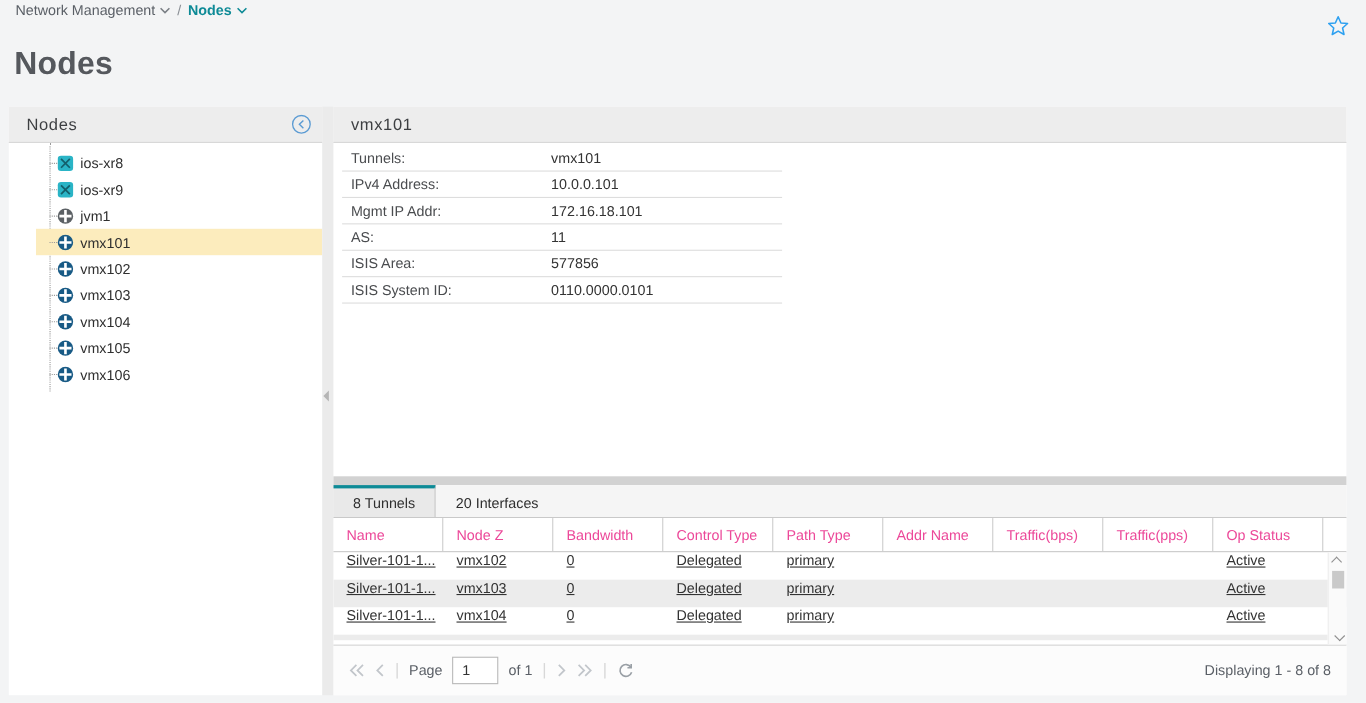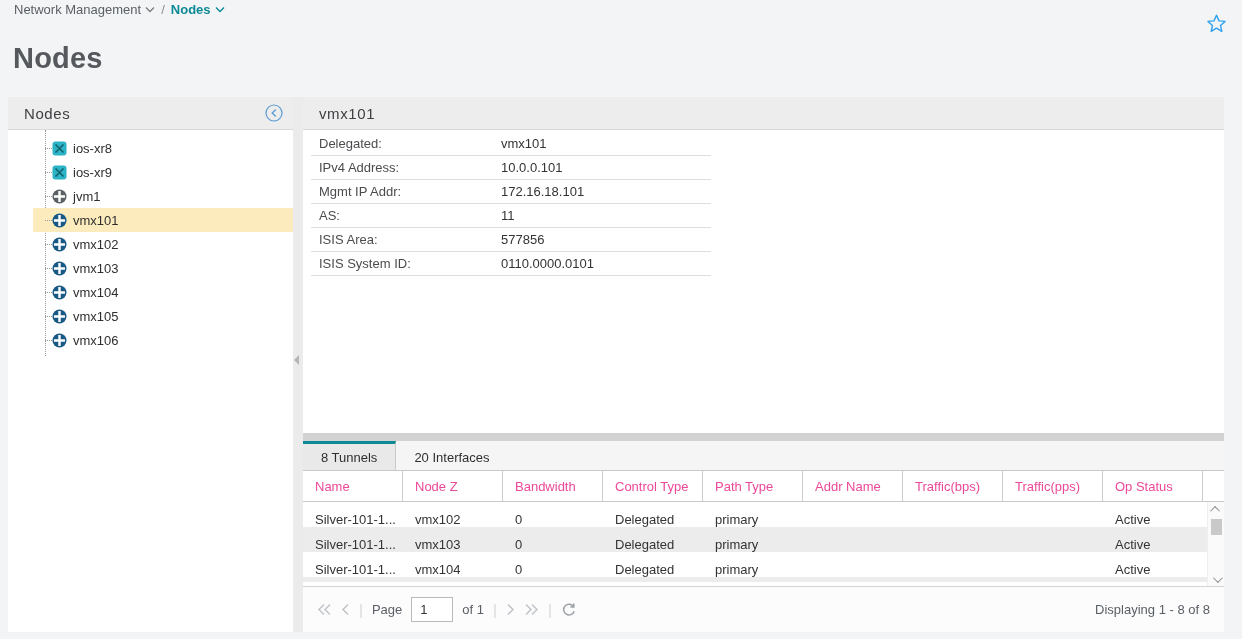--- a/index.html
+++ b/index.html
@@ -47,21 +47,21 @@
   
   .tabstrip { height:30px; background:#f5f5f5; border-bottom:1px solid #c9c9c9; display:flex; flex:0 0 auto; }
   .tab { font-size:13px; color:#2f2f2f; padding:0 18px; display:flex; align-items:center; cursor:pointer; }
   .tab.active { background:#e9e9e9; border-top:3px solid #0d8a96; border-right:1px solid #c9c9c9; }
   .tab.inactive { padding-top:3px; }
 
   
   .thead { height:31px; display:flex; border-bottom:1px solid #c9c9c9; flex:0 0 auto; background:#fff; }
   .th { width:100px; flex:0 0 100px; border-right:1px solid #ccc; padding-left:12px; display:flex; align-items:center; font-size:13px; color:#ec4899; cursor:pointer; }
   .tbody { position:relative; height:84px; overflow:hidden; flex:0 0 auto; }
-  .tr { height:25px; display:flex; align-items:flex-end; }
+  .tr { height:25px; display:flex; align-items:flex-start;text-decoration:underline; }
   .tr.stripe { background:#ececec; }
   .td { width:100px; flex:0 0 100px; padding-left:12px; font-size:13px; color:#333; white-space:nowrap; overflow:hidden; }
   .row-sliver { height:5px; background:#ececec; width:calc(100% - 17px); }
 
   
   .scrollbar { position:absolute; right:0; top:0; width:17px; height:84px; background:#fafafa; border-left:1px solid #eee; display:flex; flex-direction:column; align-items:center; }
   .sb-arrow { width:17px; height:14px; display:flex; align-items:center; justify-content:center; cursor:pointer; }
   .sb-chev { width:7px; height:7px; border-left:1.5px solid #8f8f8f; border-top:1.5px solid #8f8f8f; }
   .sb-up .sb-chev { transform:rotate(45deg) translateY(2px); }
   .sb-down .sb-chev { transform:rotate(225deg) translateY(2px); }
@@ -203,21 +203,21 @@
     <div class="handle"></div>
   </div>
 
   <section class="right-panel">
     <div class="panel-header">
       <span>vmx101</span>
     </div>
 
     <div class="detail-body">
       <div class="field-row">
-        <span class="field-label">Delegated:</span>
+        <span class="field-label">Tunnels:</span>
         <span class="field-value">vmx101</span>
       </div>
       <div class="field-row">
         <span class="field-label">IPv4 Address:</span>
         <span class="field-value">10.0.0.101</span>
       </div>
       <div class="field-row">
         <span class="field-label">Mgmt IP Addr:</span>
         <span class="field-value">172.16.18.101</span>
       </div>

